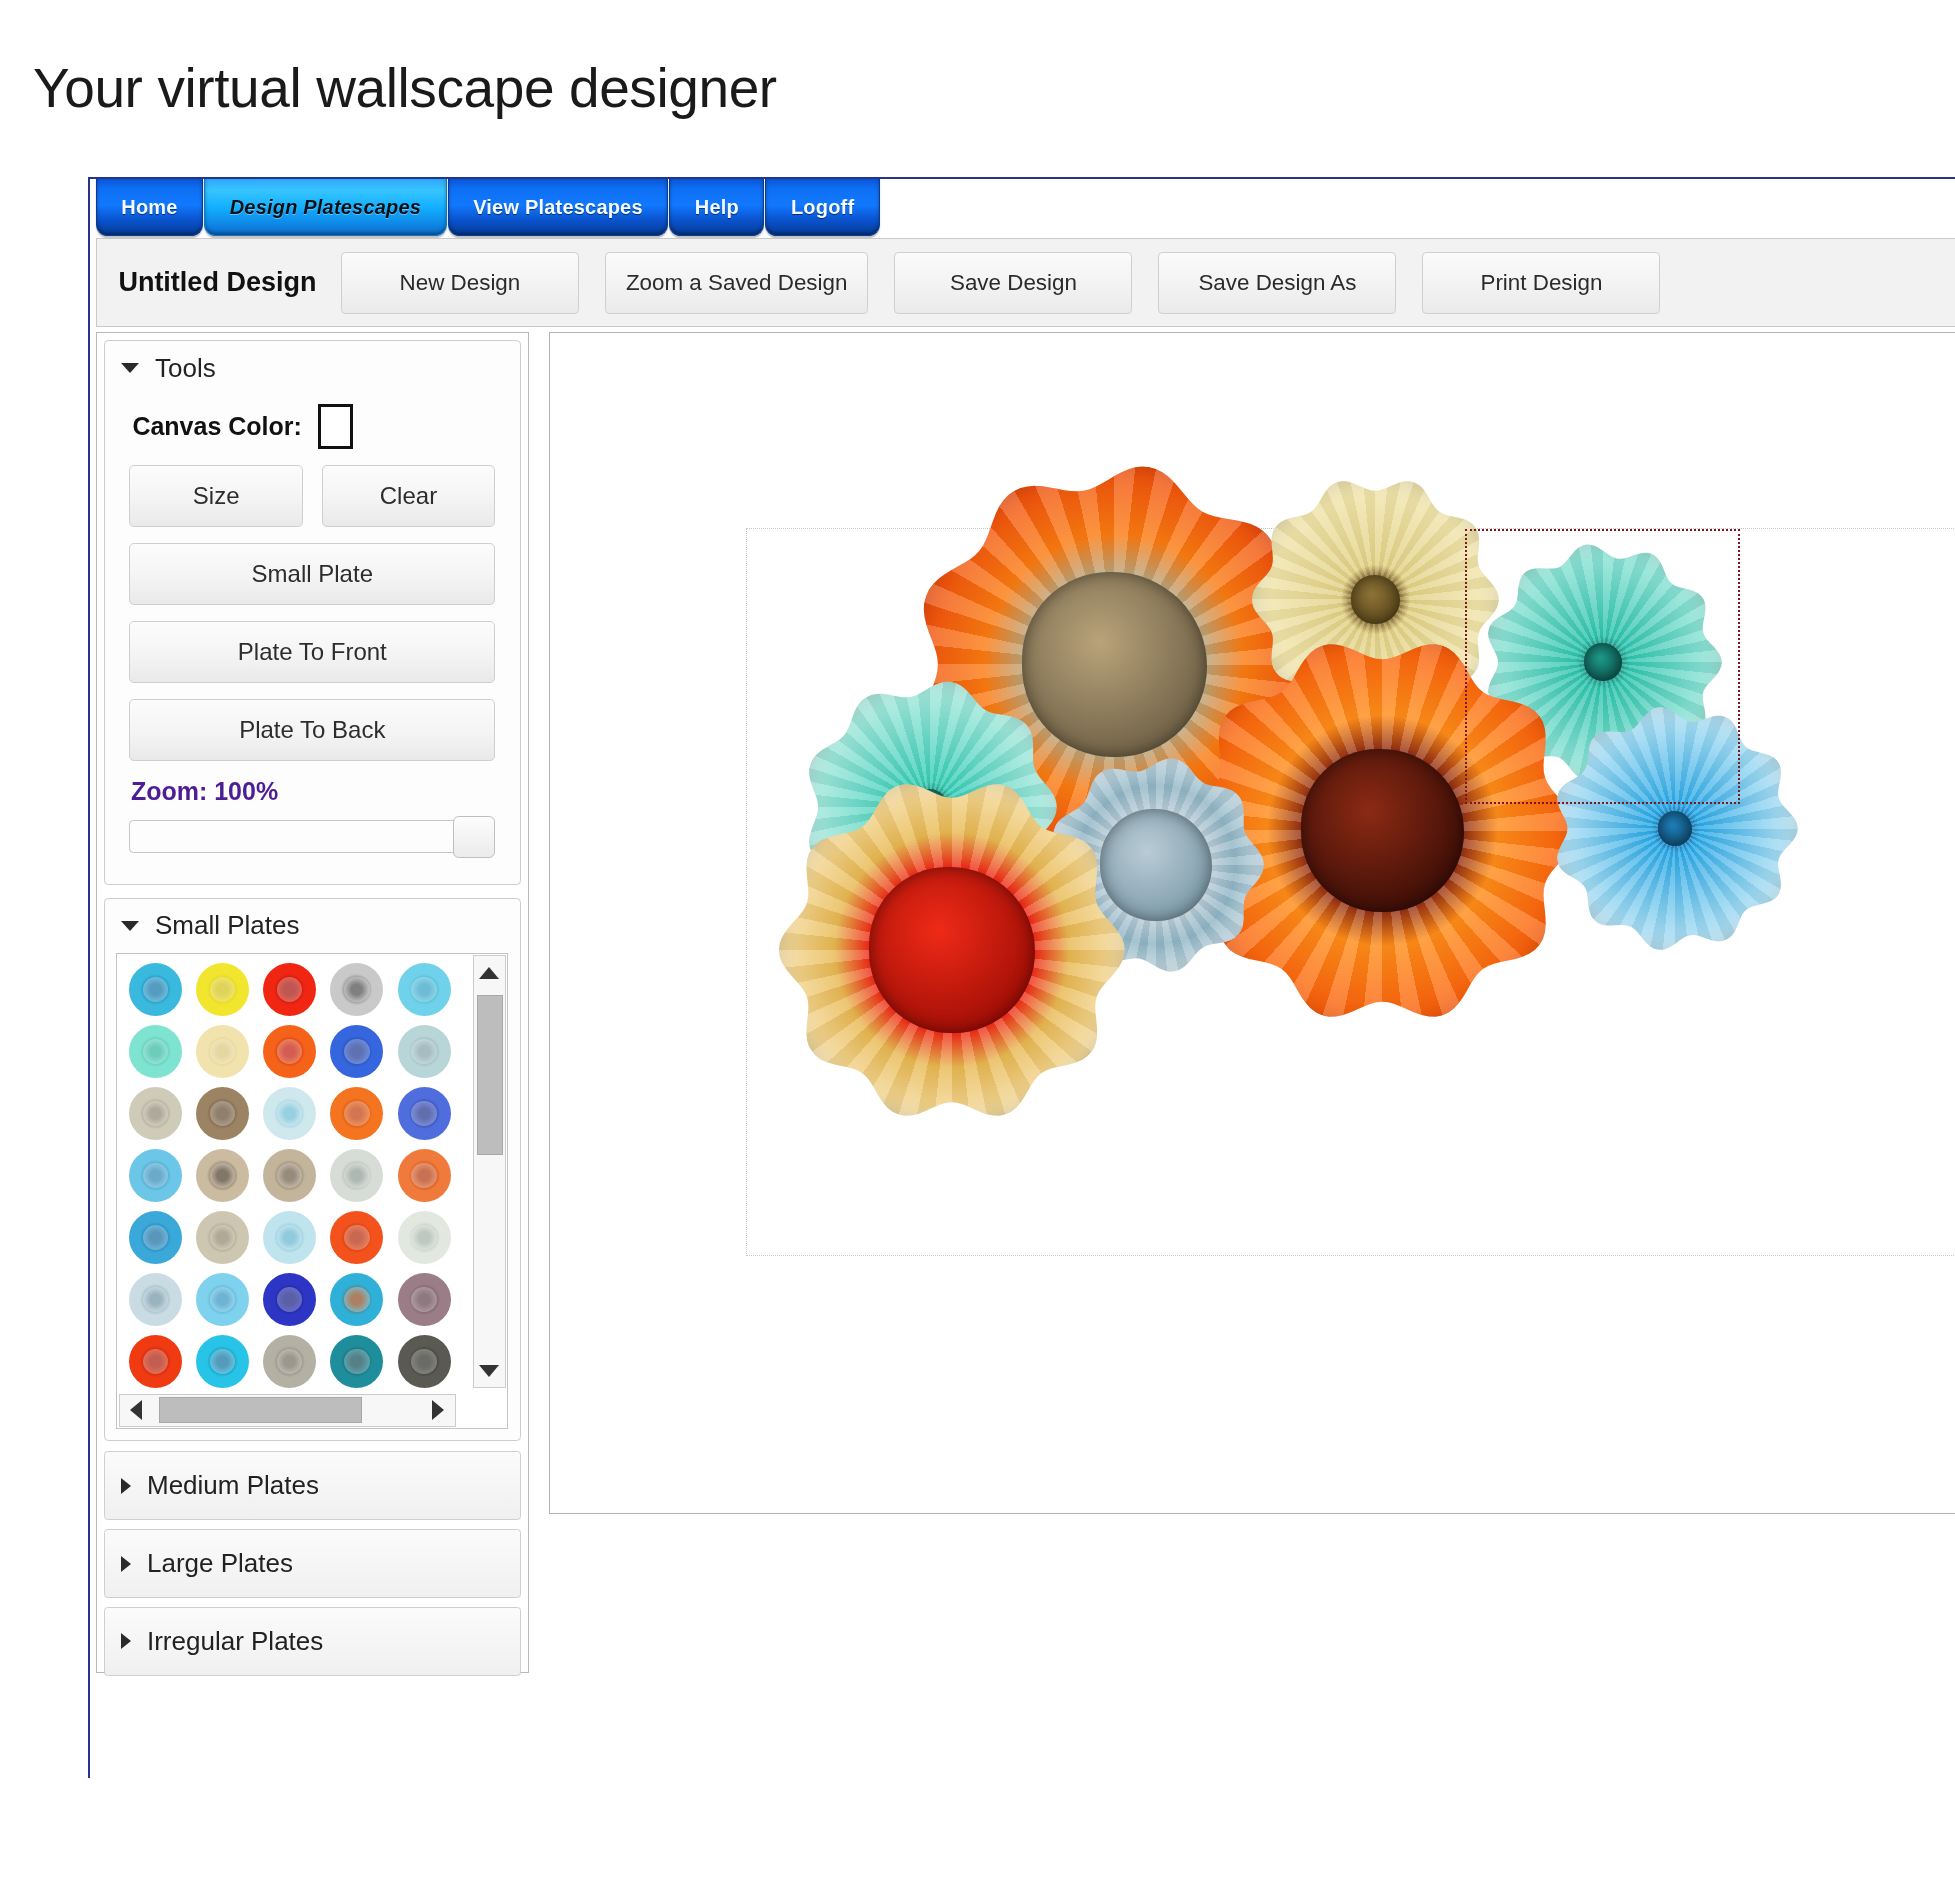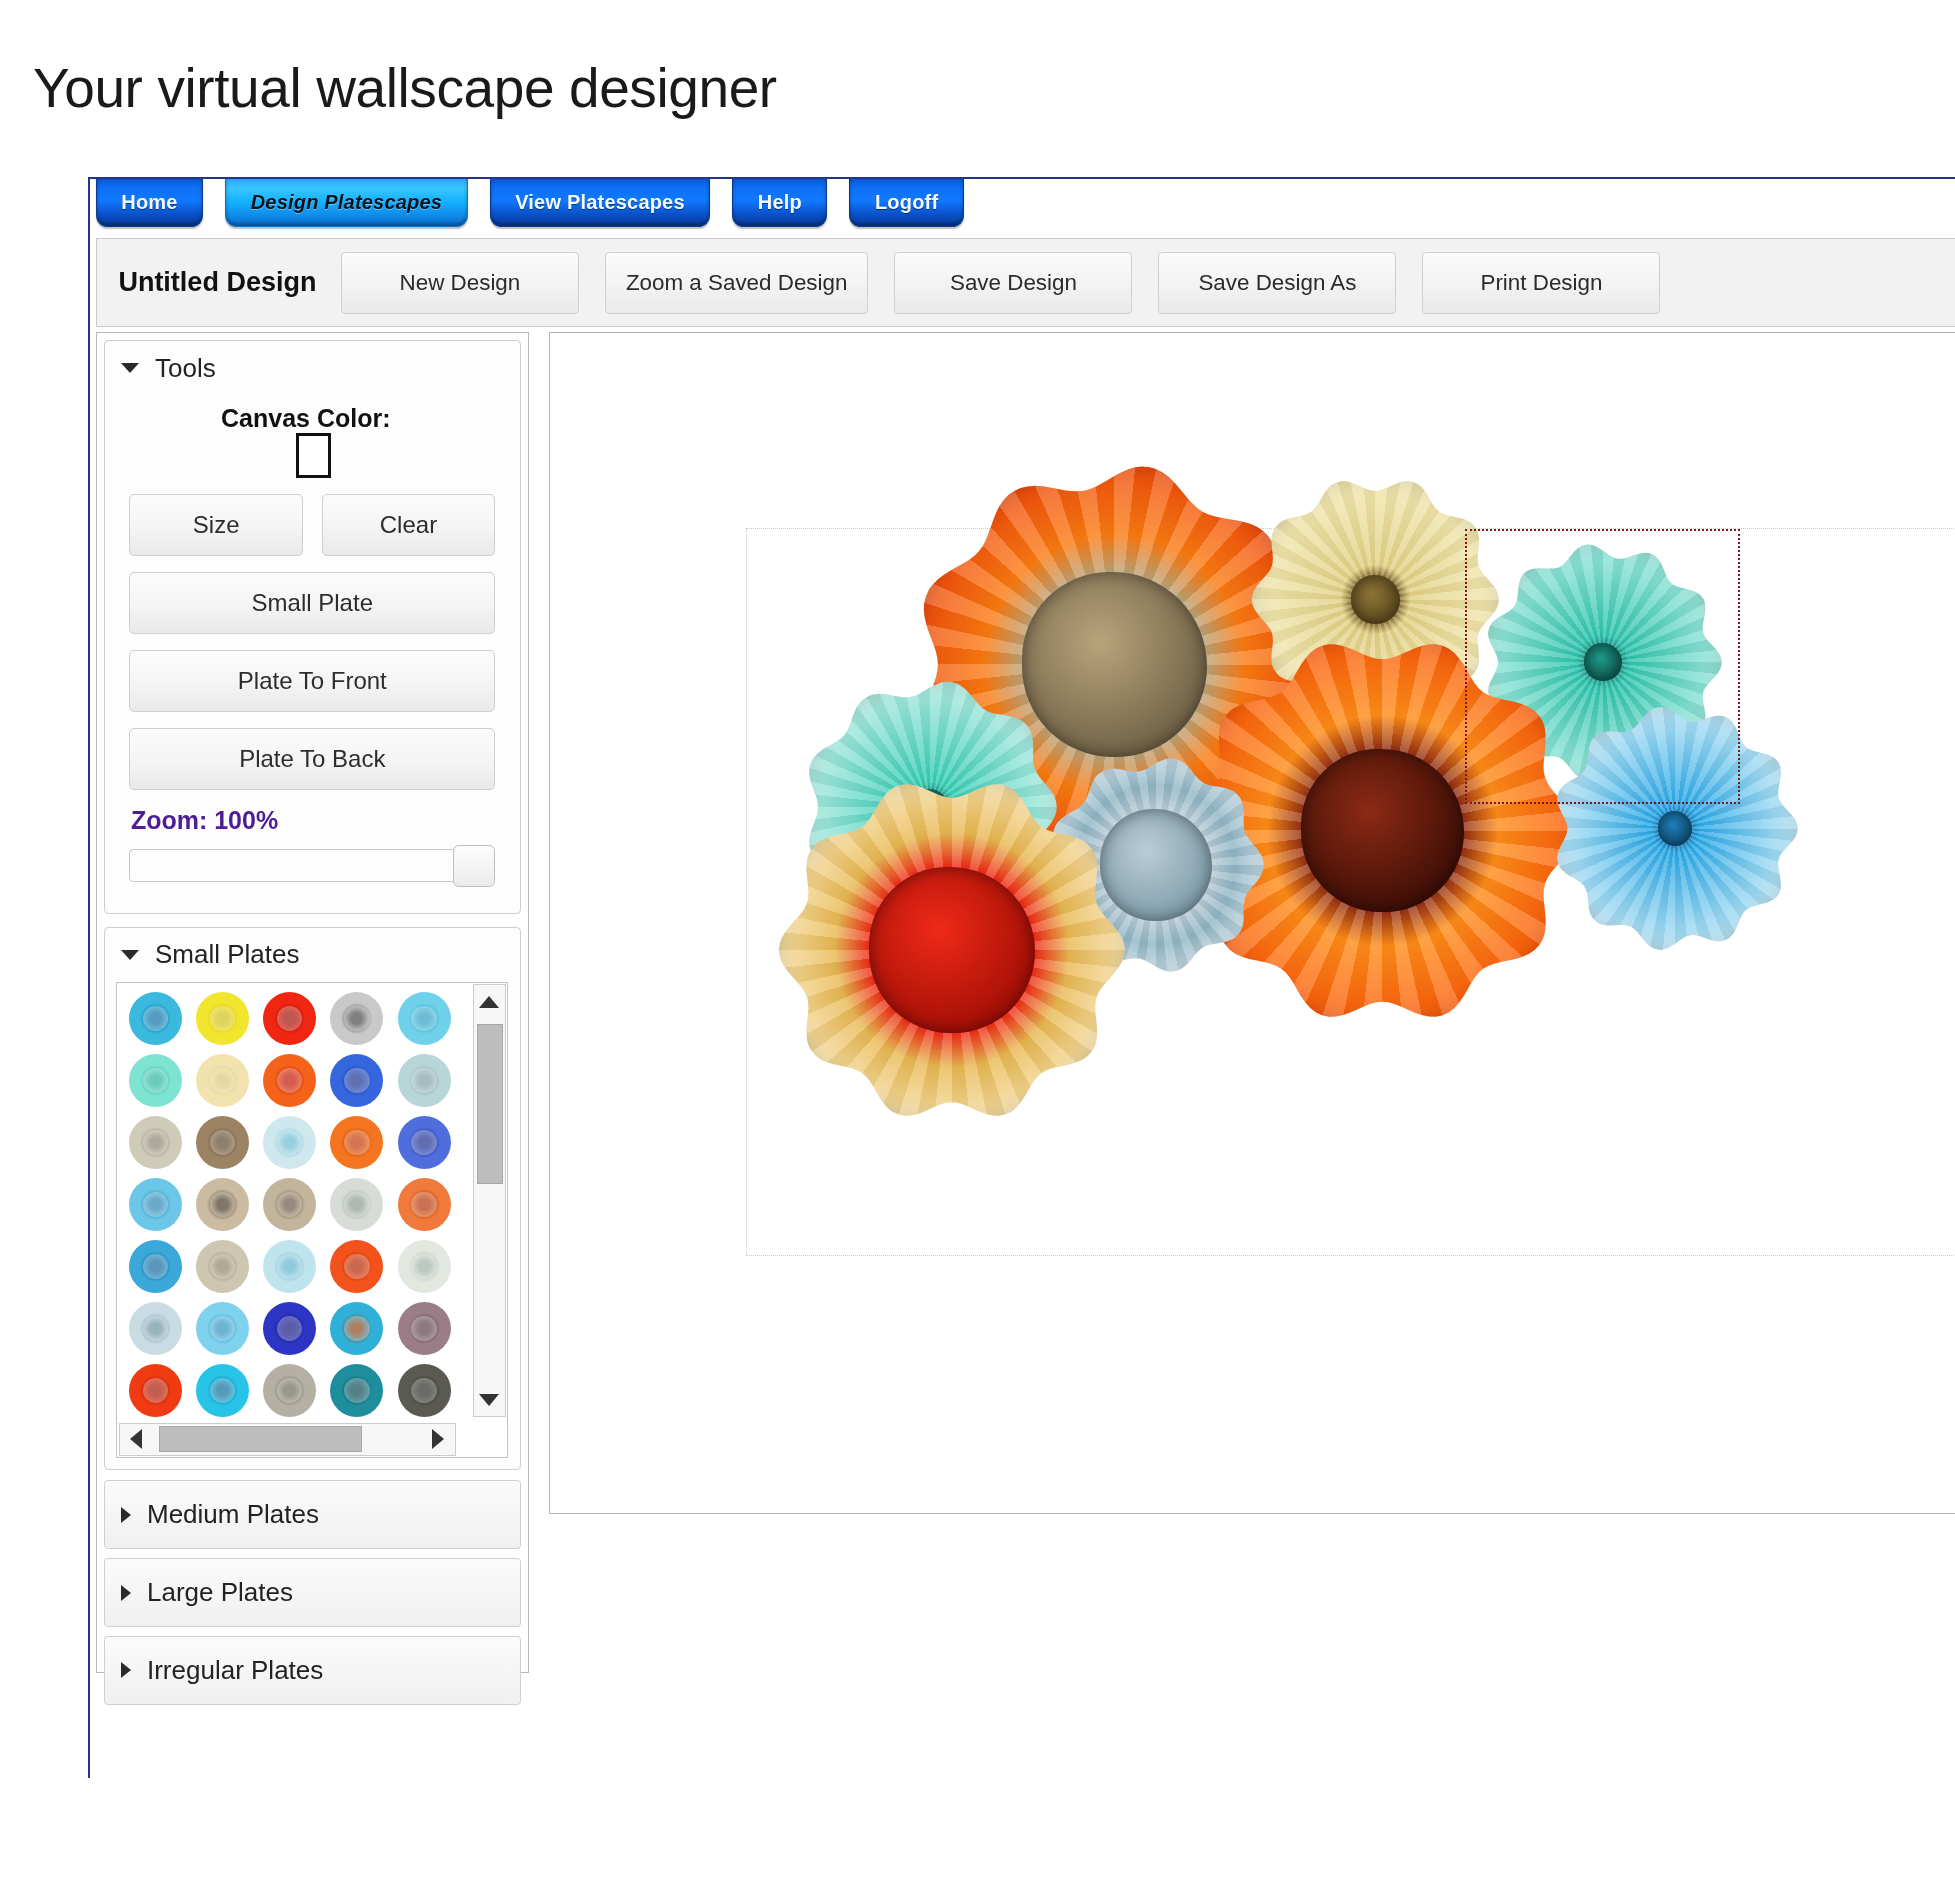--- a/index.html
+++ b/index.html
@@ -52,22 +52,22 @@
     height: 55px;
     width: 1947px;
     background: #ffffff;
     display: flex;
     align-items: flex-start;
     padding-left: 5.8px;
     box-sizing: border-box;
   }
   .nav-tab {
     position: relative;
-    height: 48px;
-    margin-right: 22px;
+    height: 57px;
+    margin-right: 1px;
     border-radius: 0 0 11.5px 11.5px;
     background: linear-gradient(to bottom, #0a57d8 0%, #0e6ff4 18%, #1179ff 46%, #0a52cc 74%, #063b96 100%);
     border: 0.7px solid #0a3c8f;
     border-top: none;
     box-shadow: inset 0 -2.2px 3.6px rgba(0,0,0,0.35), 0 1.4px 1.4px rgba(0,0,0,0.25);
     display: flex;
     align-items: center;
     justify-content: center;
     box-sizing: border-box;
     cursor: pointer;
@@ -186,21 +186,20 @@
     color: #222222;
     font-weight: 500;
     white-space: nowrap;
   }
 
   .tools-body { padding: 2.9px 24.5px 19px 24.5px; }
   .canvas-color-row {
     display: flex;
     align-items: center;
     margin: 10px 0 16px 2.9px;
-    flex-direction: column;
   }
   .canvas-color-label {
     font-size: 25px;
     font-weight: 700;
     color: #111;
     margin-right: 16px;
     white-space: nowrap;
   }
   .color-swatch {
     width: 35px;

